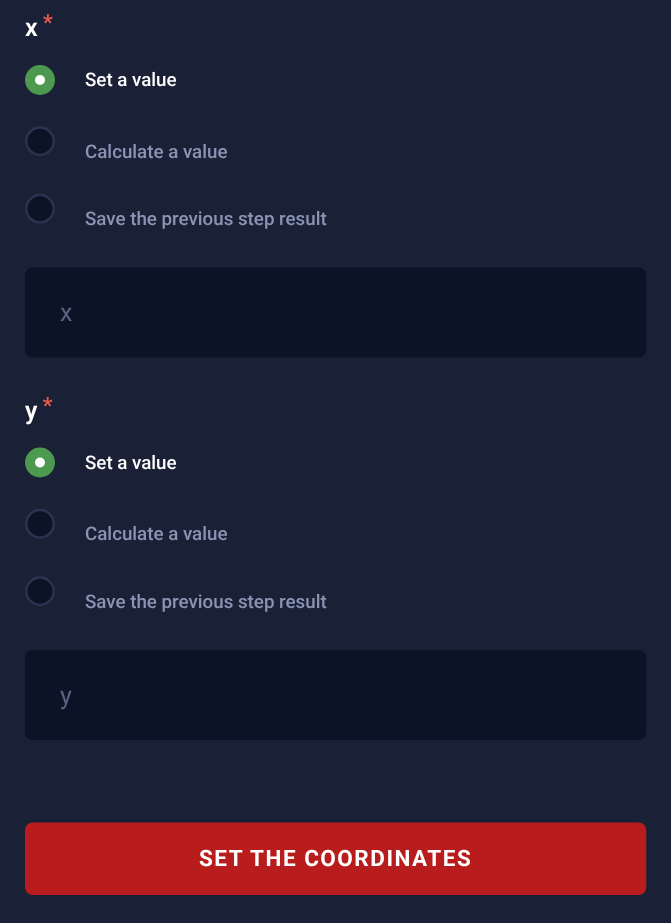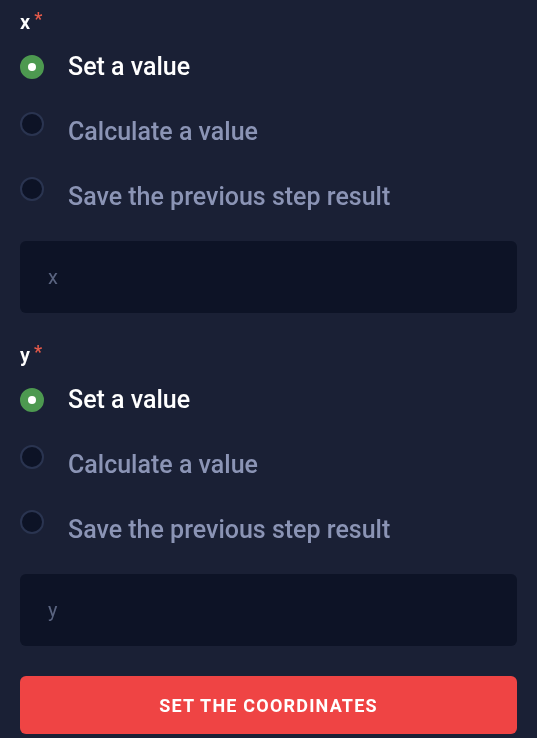--- a/index.html
+++ b/index.html
@@ -59,21 +59,21 @@
       border-color: #4d9950;
     }
     .radio-circle.selected::after {
       content: '';
       width: 8px;
       height: 8px;
       border-radius: 50%;
       background-color: #ffffff;
     }
     .radio-label {
-      font-size: 25px;
+      font-size: 15px;
       font-weight: 500;
     }
     .radio-label.selected {
       color: #ffffff;
     }
     .radio-label.unselected {
       color: #8b94b5;
       margin-top: 16px;
     }
     .text-input {
@@ -86,29 +86,30 @@
       font-size: 20px;
       color: #ffffff;
       font-family: inherit;
     }
     .text-input::placeholder {
       color: #5a6480;
     }
     .submit-button {
       width: 100%;
       height: 58px;
-      background-color: #ef4444;
+      background-color: #b91c1c;
       border: none;
       border-radius: 6px;
       color: #ffffff;
       font-size: 18px;
       font-weight: 700;
       letter-spacing: 1.2px;
       cursor: pointer;
       font-family: inherit;
+      margin-top: 36px;
     }
   </style>
 </head>
 <body>
 
 
 
 <div class="field-group">
   <div class="field-label">
     <span>x</span>

